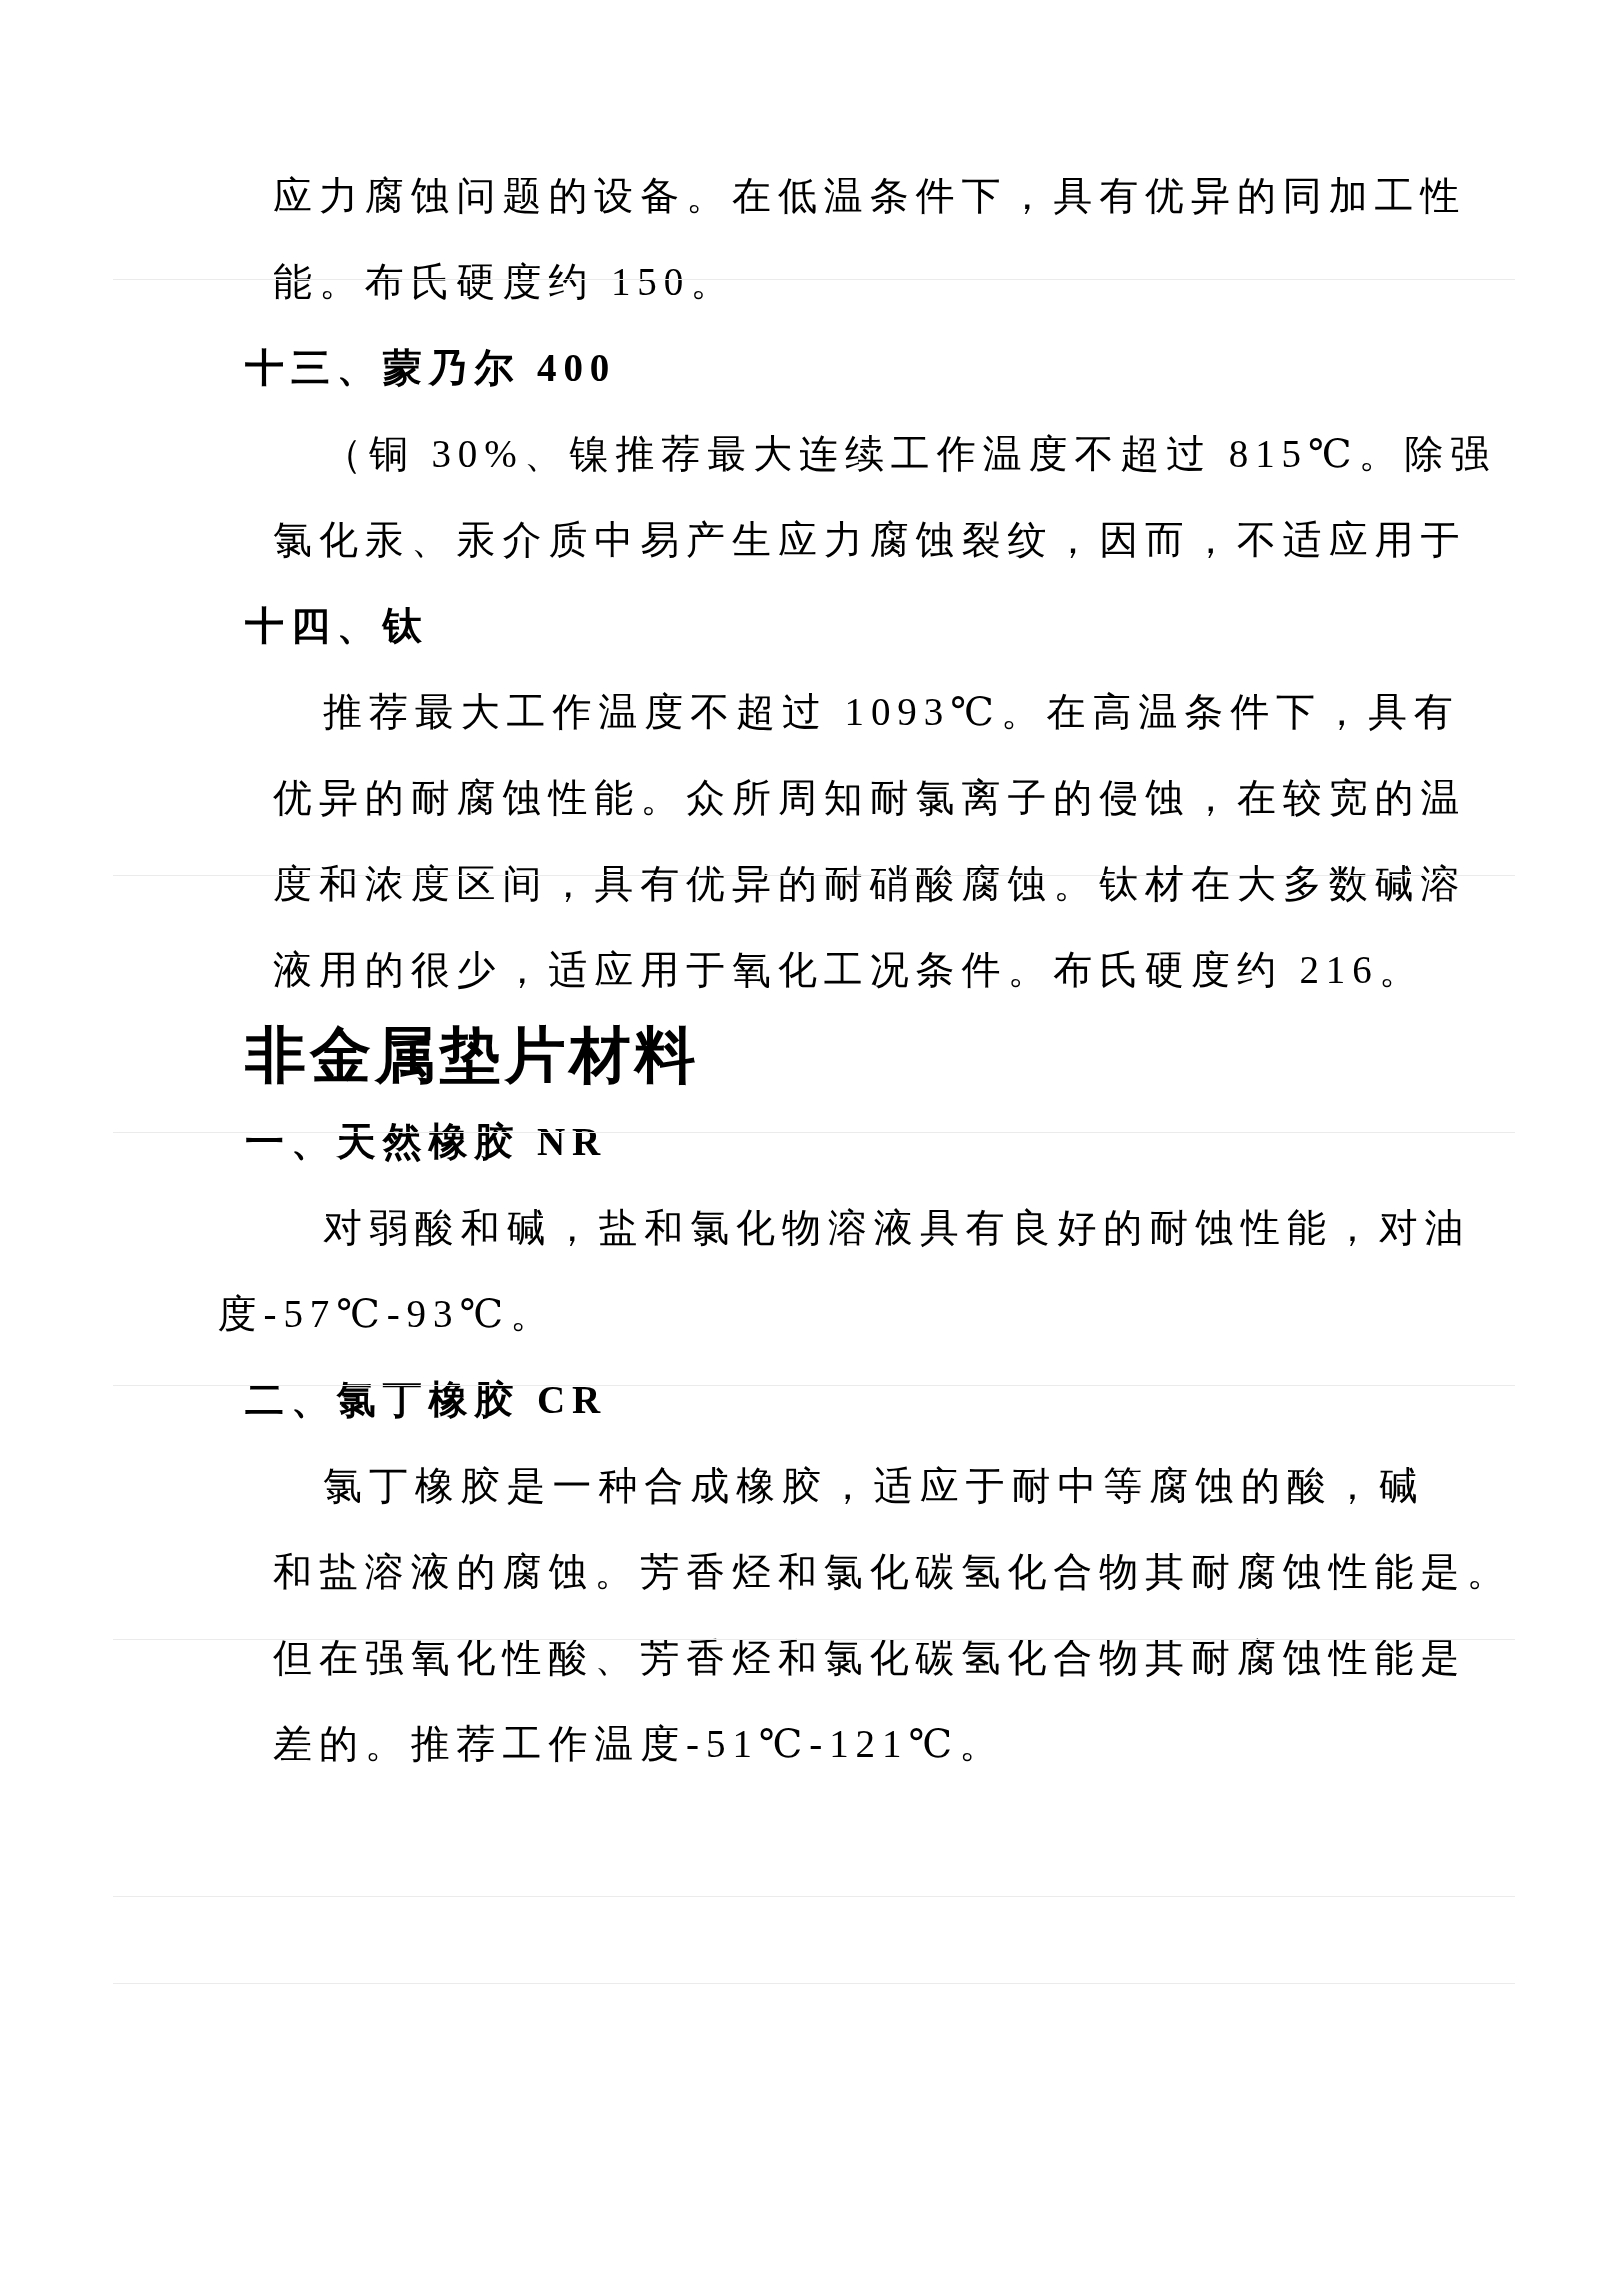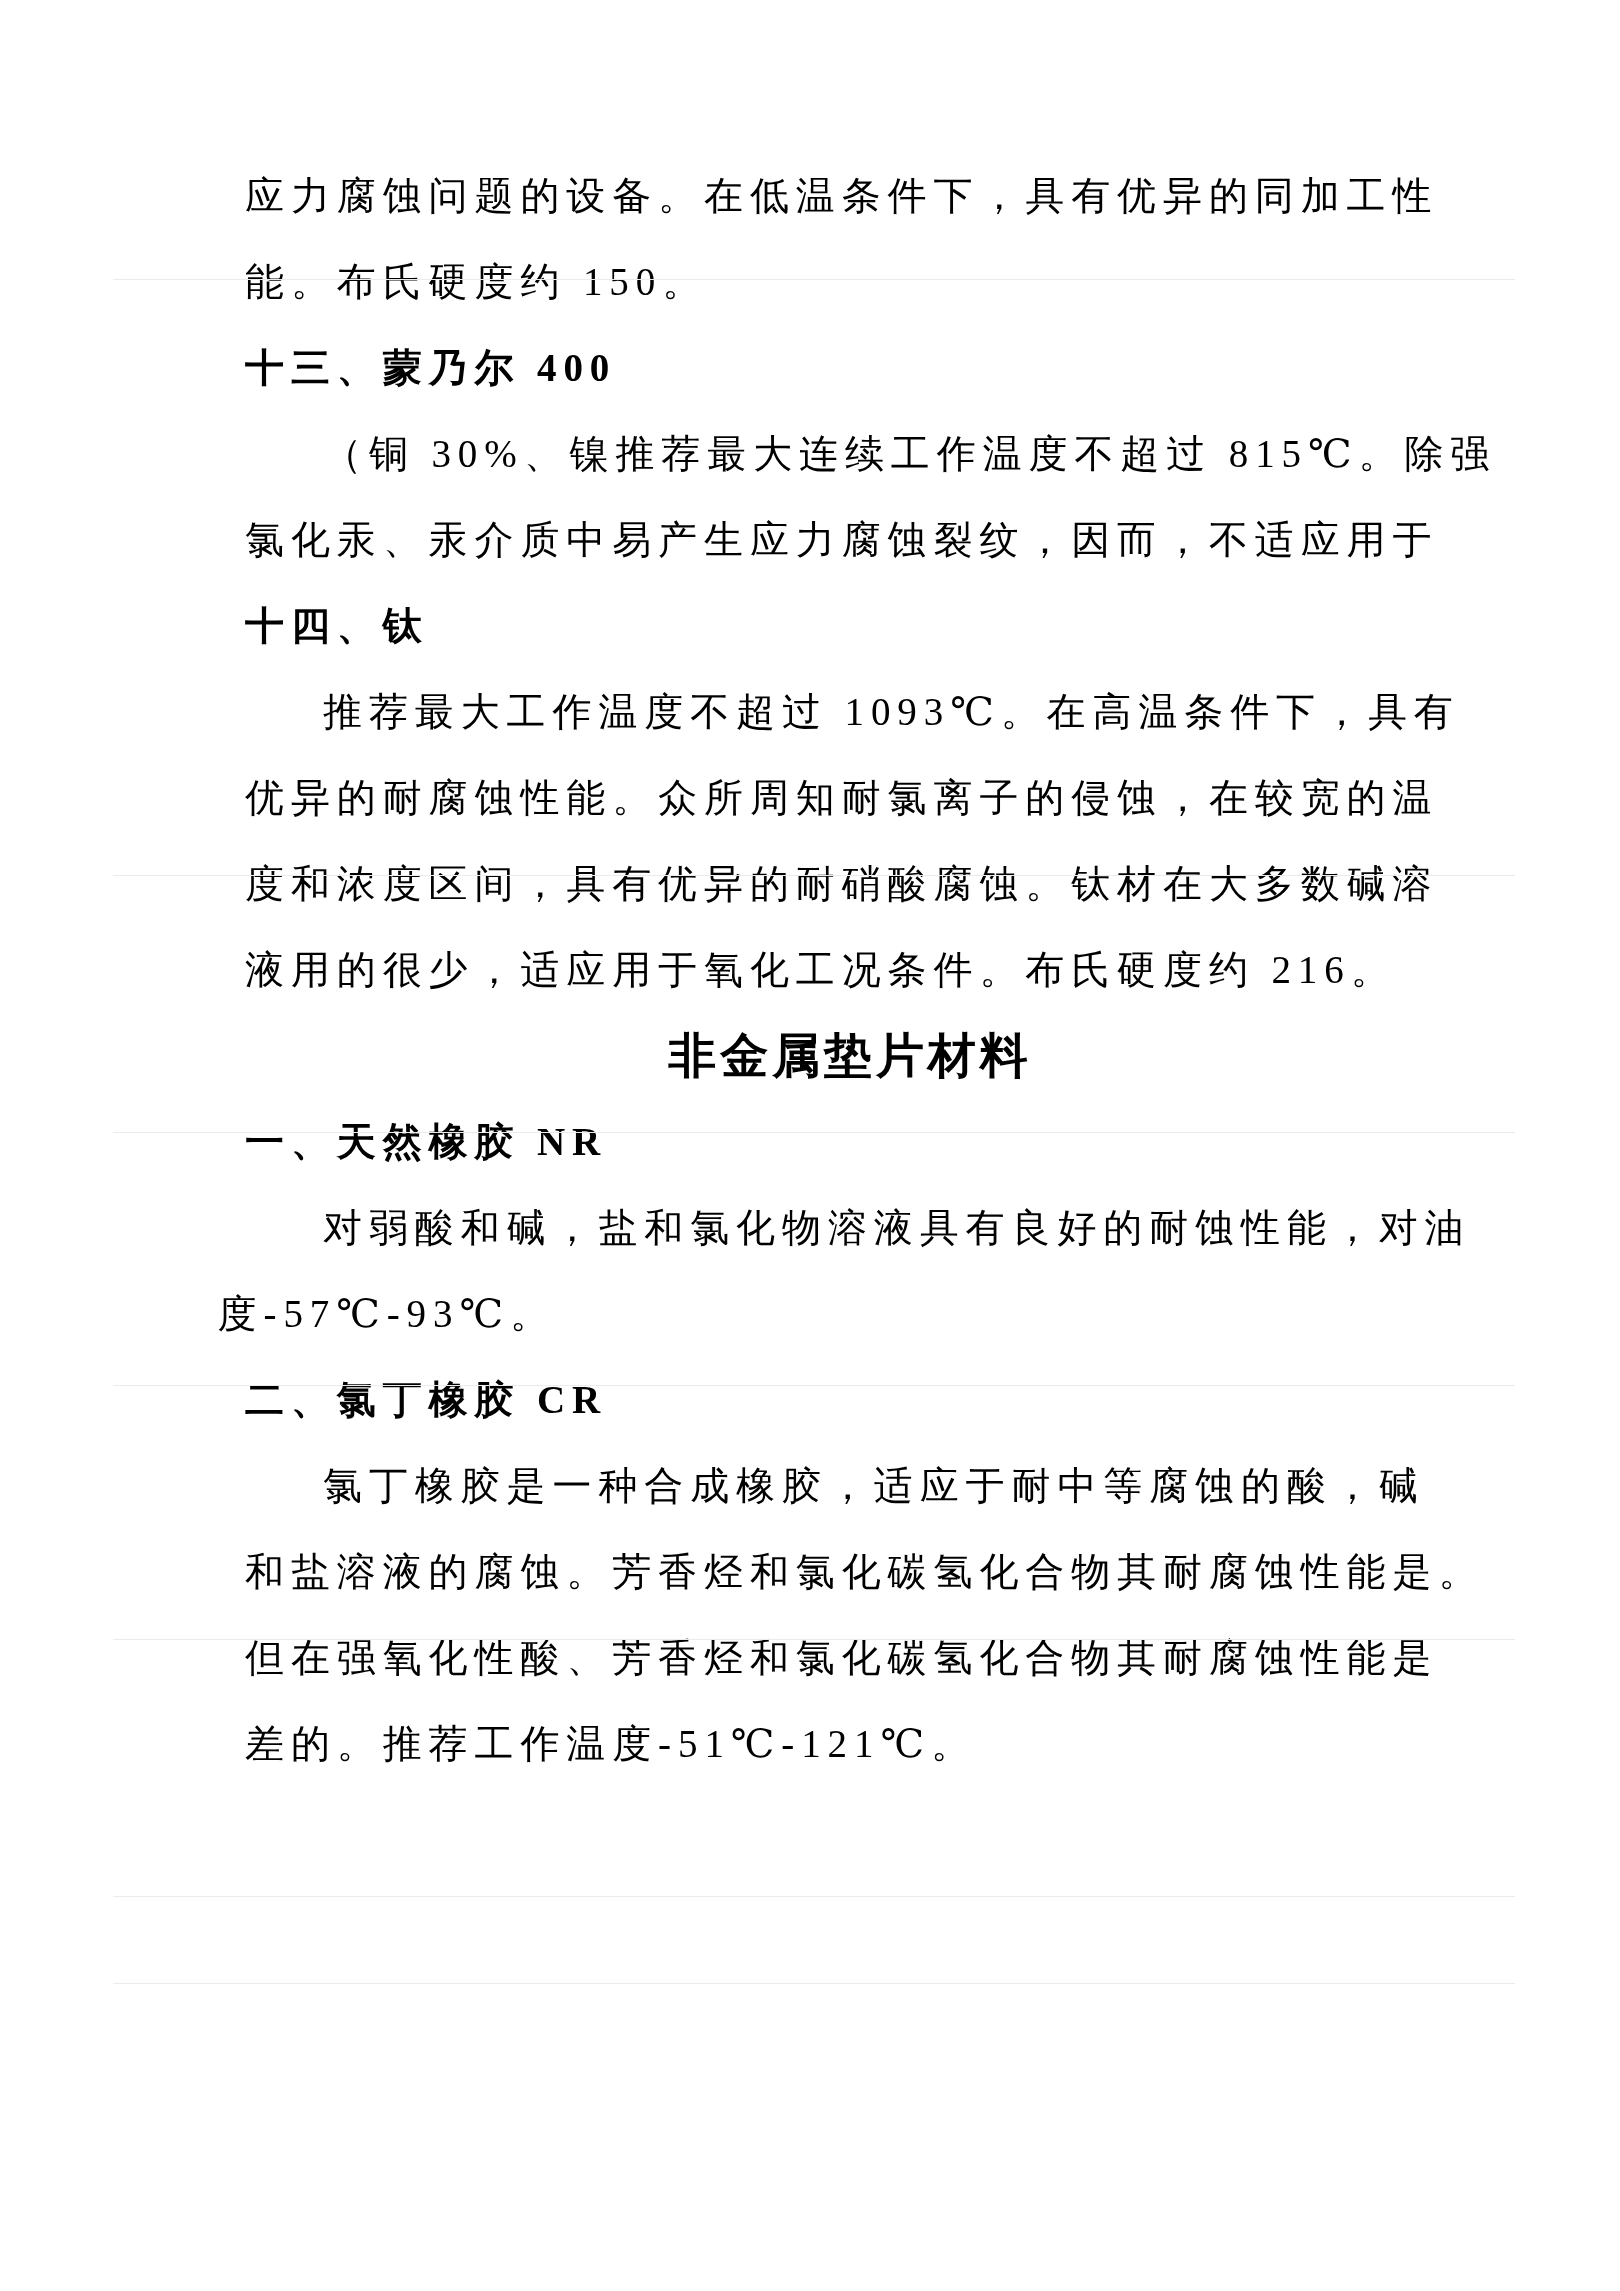--- a/index.html
+++ b/index.html
@@ -17,29 +17,28 @@
     left: 245px;
     top: 153px;
     width: 1210px;
   }
   .line {
     font-size: 39px;
     line-height: 86px;
     letter-spacing: 6.9px;
     white-space: nowrap;
   }
-  .line.body   { font-weight: normal; }
+  .line.body   { font-weight: normal; margin-left: 28px; }
   .line.body-wide { font-weight: normal; margin-left: -27.4px; }
   .line.indent { font-weight: normal; text-indent: 2em; }
   .line.heading { font-weight: bold; }
   .line.title {
     font-weight: bold;
-    font-size: 48px;
+    font-size: 61px;
     letter-spacing: 3.9px;
-    text-align: center;
   }
   .hairline {
     position: absolute;
     left: 113px;
     width: 1402px;
     height: 1px;
     background: #ebebeb;
   }
 </style>
 </head>

